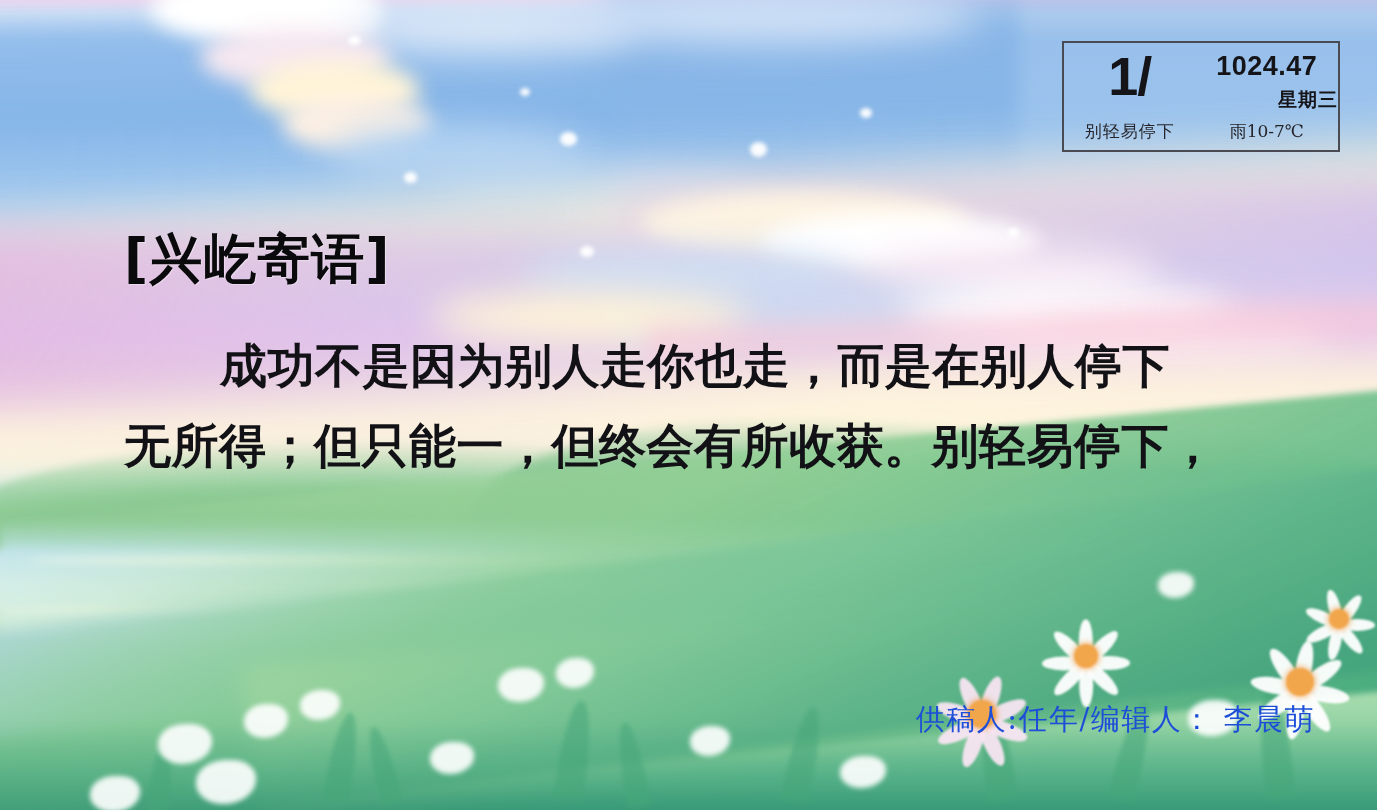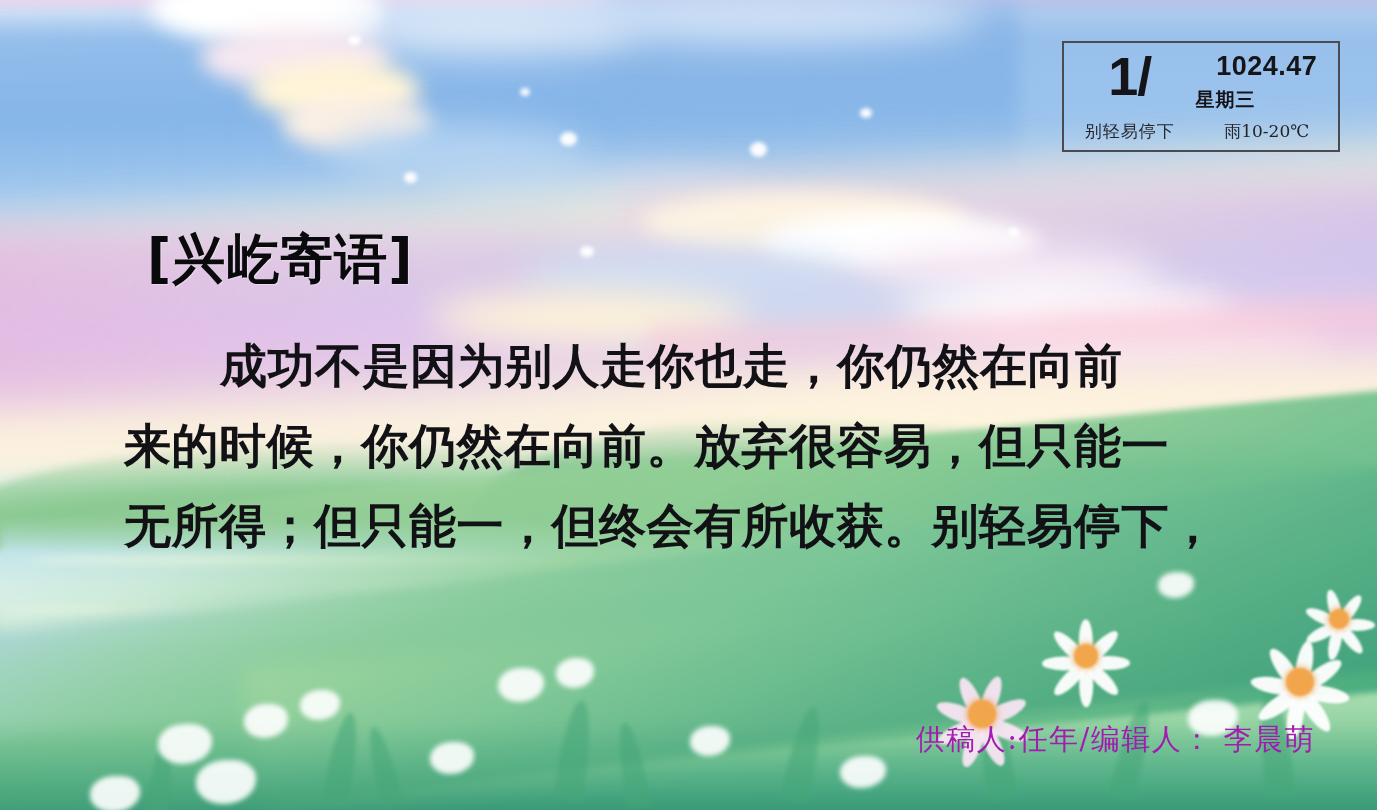--- a/index.html
+++ b/index.html
@@ -214,58 +214,57 @@
     font-family:"DejaVu Serif","Liberation Serif",serif;
     letter-spacing:1px;
   }
   .ym{
     position:absolute;left:0;right:0;top:8px;text-align:center;
     font-size:27px;font-weight:700;color:#141419;
     font-family:"Liberation Sans","DejaVu Sans",sans-serif;
     letter-spacing:.5px;
   }
   .weekday{
-    position:absolute;left:0;right:0;top:44px;text-align:left;
+    position:absolute;left:0;right:0;top:44px;text-align:right;
     font-size:19px;font-weight:700;color:#141419;
     letter-spacing:1px;
   }
   .weather{
     position:absolute;left:0;right:0;bottom:7px;text-align:center;
     font-size:17px;color:#24242a;
     font-family:"DejaVu Serif","Liberation Serif",serif;
     letter-spacing:0px;
   }
 
   
   #headline{
     position:absolute;left:124px;top:224px;
     font-size:53px;font-weight:800;color:#0a0a0c;
     letter-spacing:1px;
     font-family:"DejaVu Sans","Liberation Sans",sans-serif;
     text-shadow:1px 1px 0 rgba(255,255,255,.35);
     white-space:nowrap;
-    margin-left:23px;
   }
   #body-text{
     position:absolute;left:124px;top:326px;width:1170px;
   }
   #body-text .line{
     font-size:47px;
     line-height:80px;
     color:#111116;
     font-weight:600;
     letter-spacing:.5px;
     white-space:nowrap;
     font-family:"DejaVu Sans","Liberation Sans",sans-serif;
   }
   #body-text .line.indent{ text-indent:96px; }
 
   #credit{
-    position:absolute;right:62px;top:720px;
-    font-size:29px;color:#a21caf;
+    position:absolute;right:62px;top:700px;
+    font-size:29px;color:#1d4ed8;
     letter-spacing:1.5px;
     font-family:"DejaVu Serif","Liberation Serif",serif;
     white-space:nowrap;
   }
 </style>
 </head>
 <body>
 
 <div id="poster">
 
@@ -406,27 +405,26 @@
 
 
   <div id="date-card">
     <div class="col-left">
       <div class="big-day">1/</div>
       <div class="lunar">别轻易停下</div>
     </div>
     <div class="col-right">
       <div class="ym">1024.47</div>
       <div class="weekday">星期三</div>
-      <div class="weather">雨10-20℃</div>
+      <div class="weather">雨10-7℃</div>
     </div>
   </div>
 
   <div id="headline">[兴屹寄语]</div>
 
   <div id="body-text">
-    <div class="line indent">成功不是因为别人走你也走，你仍然在向前</div>
-    <div class="line">来的时候，你仍然在向前。放弃很容易，但只能一</div>
+    <div class="line indent">成功不是因为别人走你也走，而是在别人停下</div>
     <div class="line">无所得；但只能一，但终会有所收获。别轻易停下，</div>
   </div>
 
   <div id="credit">供稿人:任年/编辑人： 李晨萌</div>
 
 </div>
 
 </body></html>

